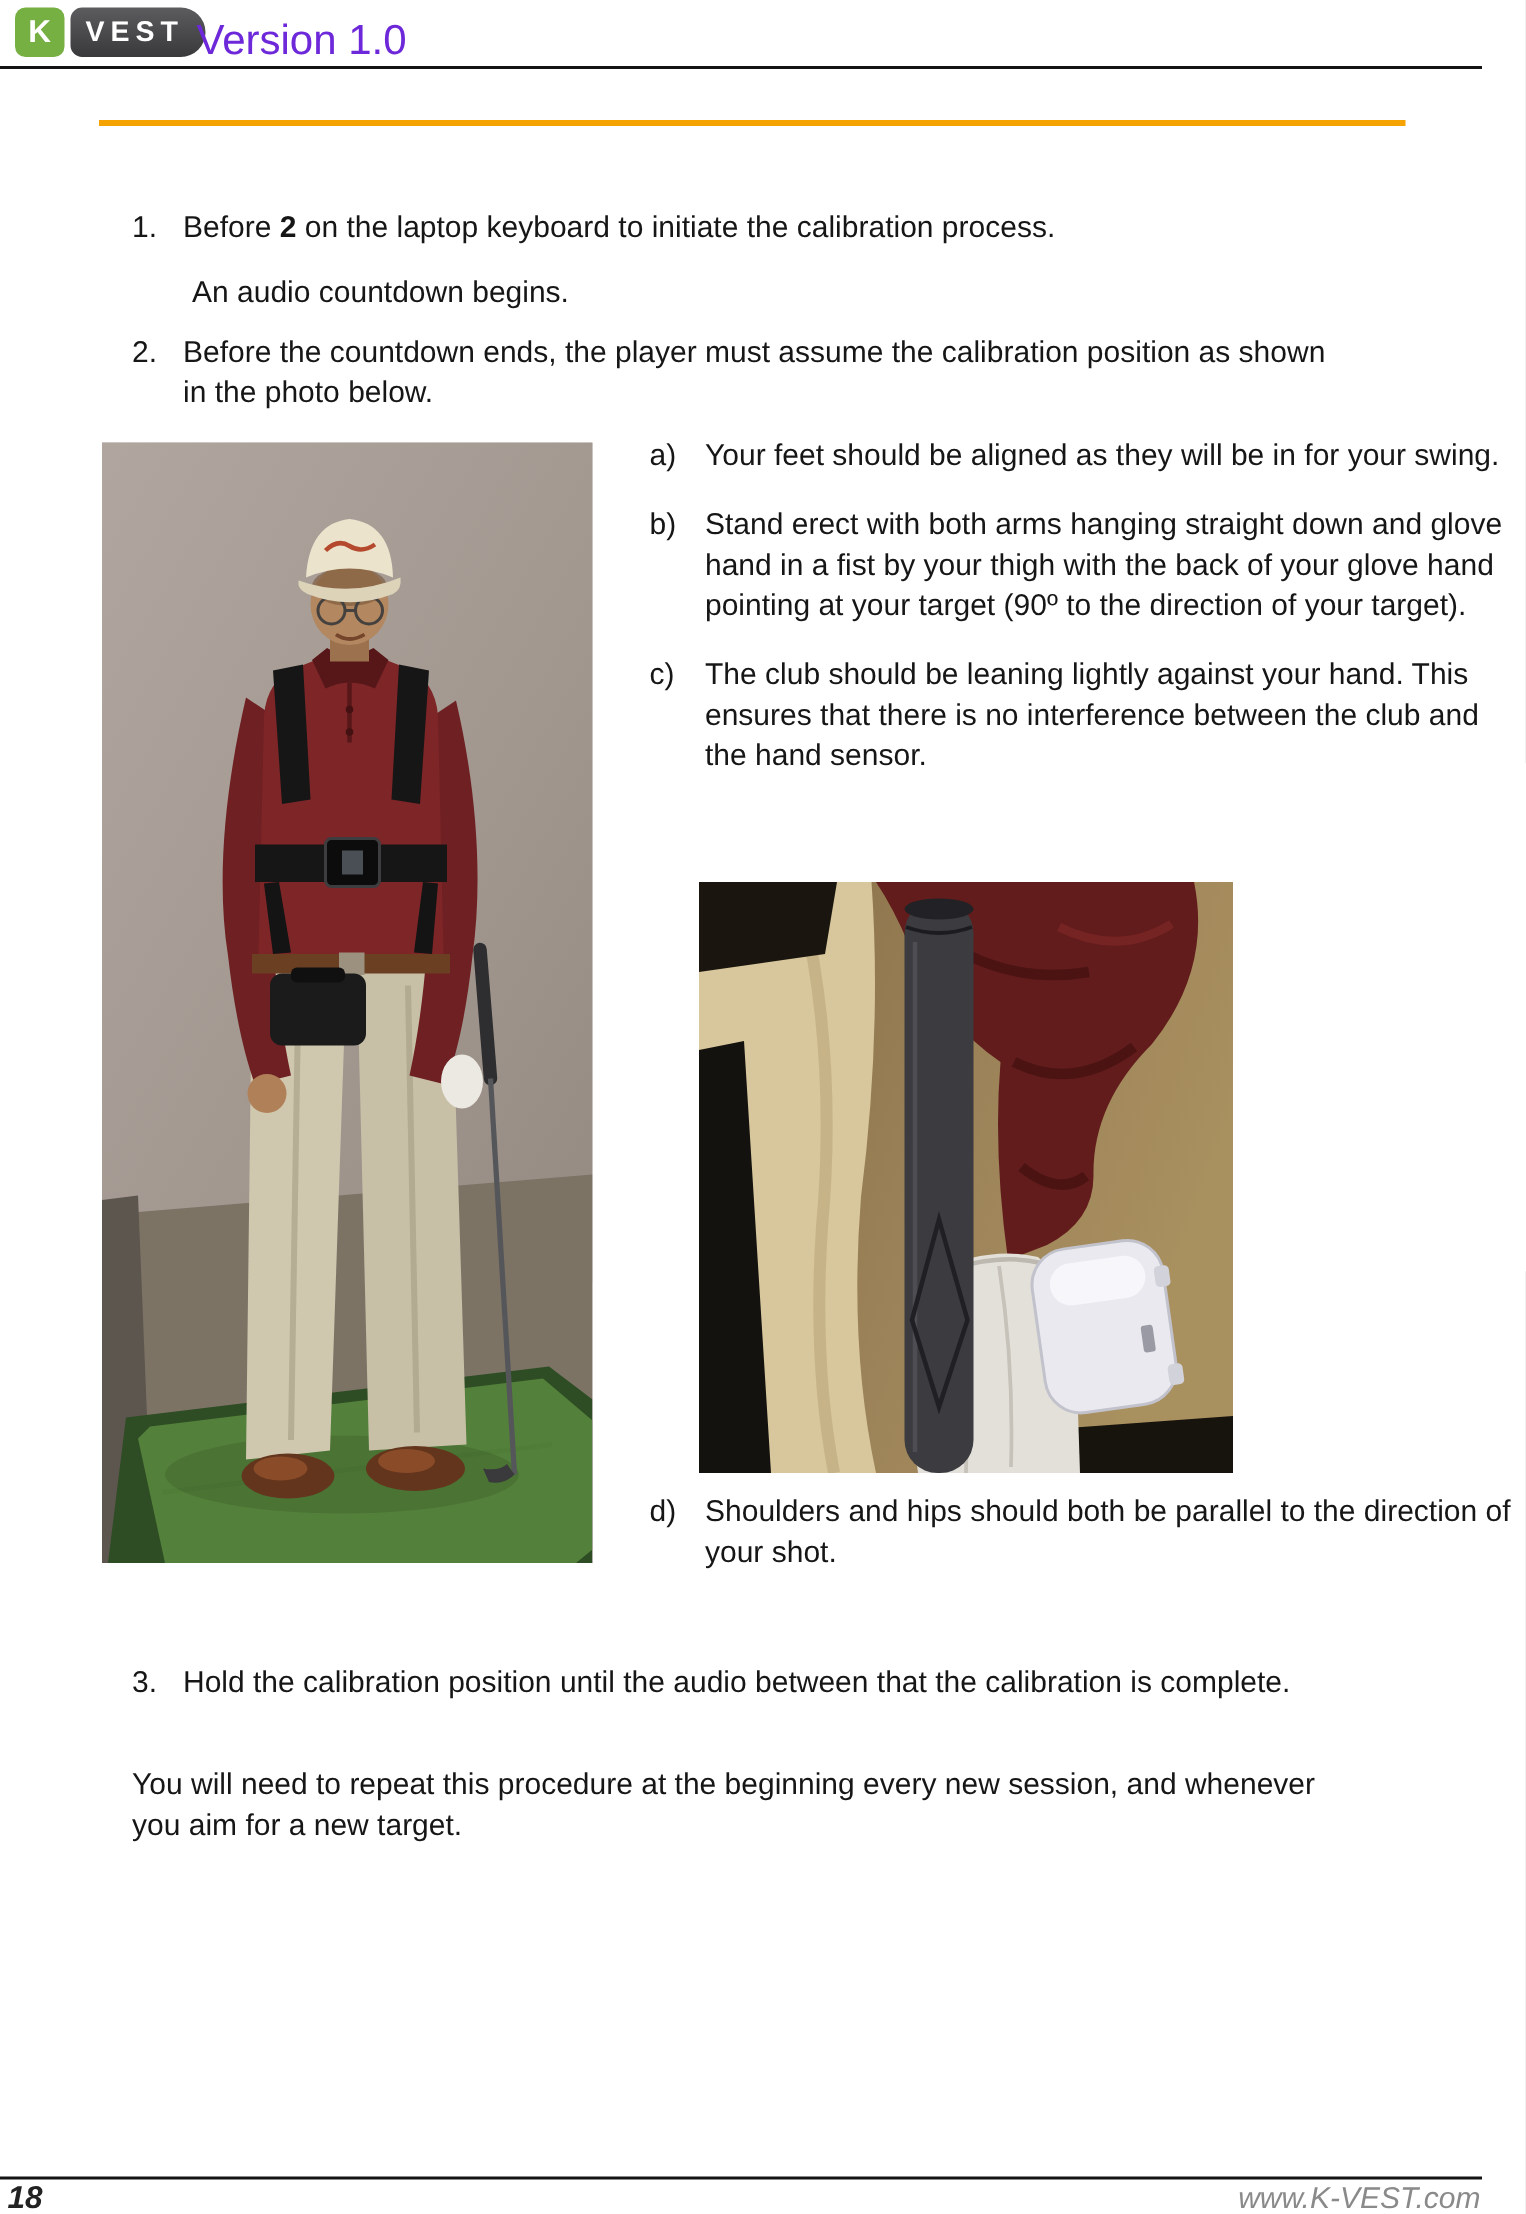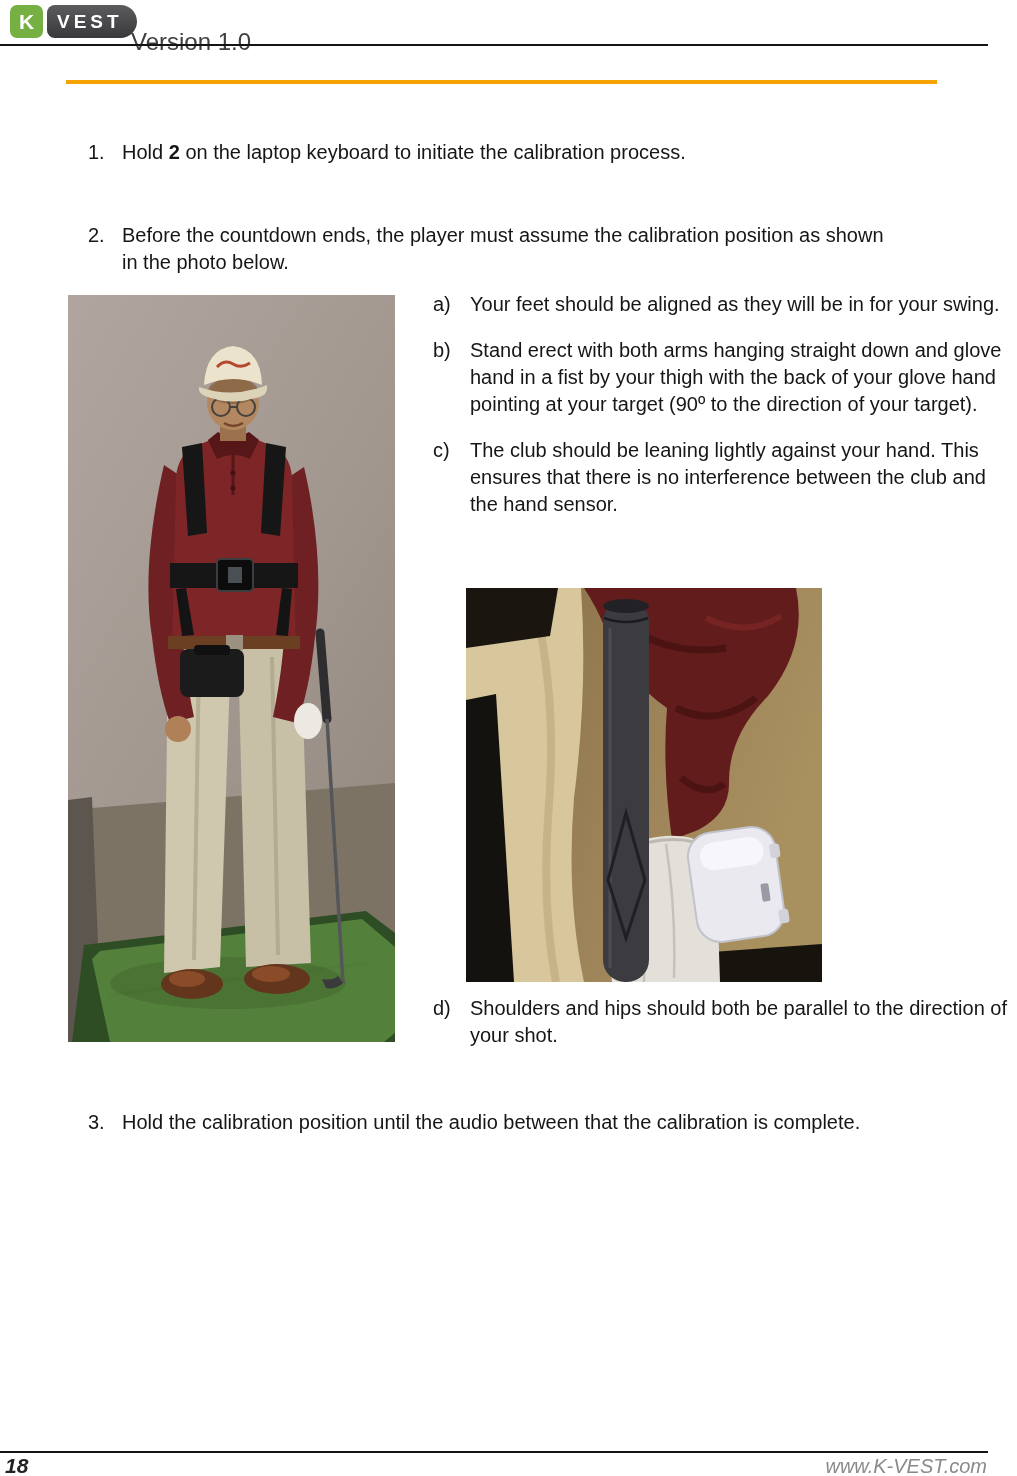--- a/index.html
+++ b/index.html
@@ -12,21 +12,21 @@
   .logo{position:absolute; left:10px; top:5px; display:flex; align-items:center;}
   .logo-k{
     display:inline-block; width:33px; height:33px; background:#76b043; border-radius:7px;
     color:#fff; font-weight:bold; font-size:21px; line-height:33px; text-align:center;
   }
   .logo-vest{
     display:inline-block; height:33px; margin-left:4px; padding:0 14px 0 10px;
     background:linear-gradient(#5c5c5e,#39393b); border-radius:8px 17px 17px 8px;
     color:#fff; font-weight:bold; font-size:19px; line-height:33px; letter-spacing:4px;
   }
-  .version{position:absolute; left:131px; top:11px; font-size:24px; color:#404040;margin-top:17px;}
+  .version{position:absolute; left:131px; top:11px; font-size:28px; color:#6d28d9;}
   .doc-title{position:absolute; right:30px; top:8px; font-size:23px; font-weight:bold; font-style:italic; color:#7e7e7e;}
   .header-rule{position:absolute; left:0; width:988px; top:44px; height:0; border-top:2px solid #141414;}
   
   .orange-rule{position:absolute; left:66px; top:80px; width:871px; height:4px; background:#f5a300;}
   .section-heading{
     position:absolute; left:75px; top:87px; margin:0;
     font-size:23px; font-weight:bold; color:#1b6e1b; letter-spacing:0.2px;
   }
   
   .bodytext{font-size:20px; line-height:27px; color:#161616;}
@@ -64,22 +64,23 @@
     <span class="logo-k">K</span>
     <span class="logo-vest">VEST</span>
   </div>
   <span class="version">Version 1.0</span>
   <div class="header-rule"></div>
 
   <div class="orange-rule"></div>
 
   <div class="step step1 bodytext">
     <span class="num">1.</span>
-    <span class="txt"><span>Hold </span><b>2</b><span> on the laptop keyboard to initiate the calibration process.</span></span>
-  </div>
+    <span class="txt"><span>Before </span><b>2</b><span> on the laptop keyboard to initiate the calibration process.</span></span>
+  </div>
+  <div class="note bodytext">An audio countdown begins.</div>
 
   <div class="step step2 bodytext">
     <span class="num">2.</span>
     <span class="txt">Before the countdown ends, the player must assume the calibration position as shown in the photo below.</span>
   </div>
 
   <figure class="photo photo-main" style="margin:0" aria-label="Player standing in calibration position">
     <svg width="327" height="747" viewBox="0 0 327 747">
       <defs>
         <linearGradient id="wallg" x1="0" y1="0" x2="1" y2="1">
@@ -220,18 +221,19 @@
     <div class="substep">
       <span class="letter">d)</span>
       <span class="txt">Shoulders and hips should both be parallel to the direction of your shot.</span>
     </div>
   </div>
 
   <div class="step step3 bodytext">
     <span class="num">3.</span>
     <span class="txt">Hold the calibration position until the audio between that the calibration is complete.</span>
   </div>
+  <div class="closing bodytext">You will need to repeat this procedure at the beginning every new session, and whenever you aim for a new target.</div>
 
   <div class="footer-rule"></div>
   <span class="page-number">18</span>
   <span class="website">www.K-VEST.com</span>
 
 </div>
 
 </body></html>

